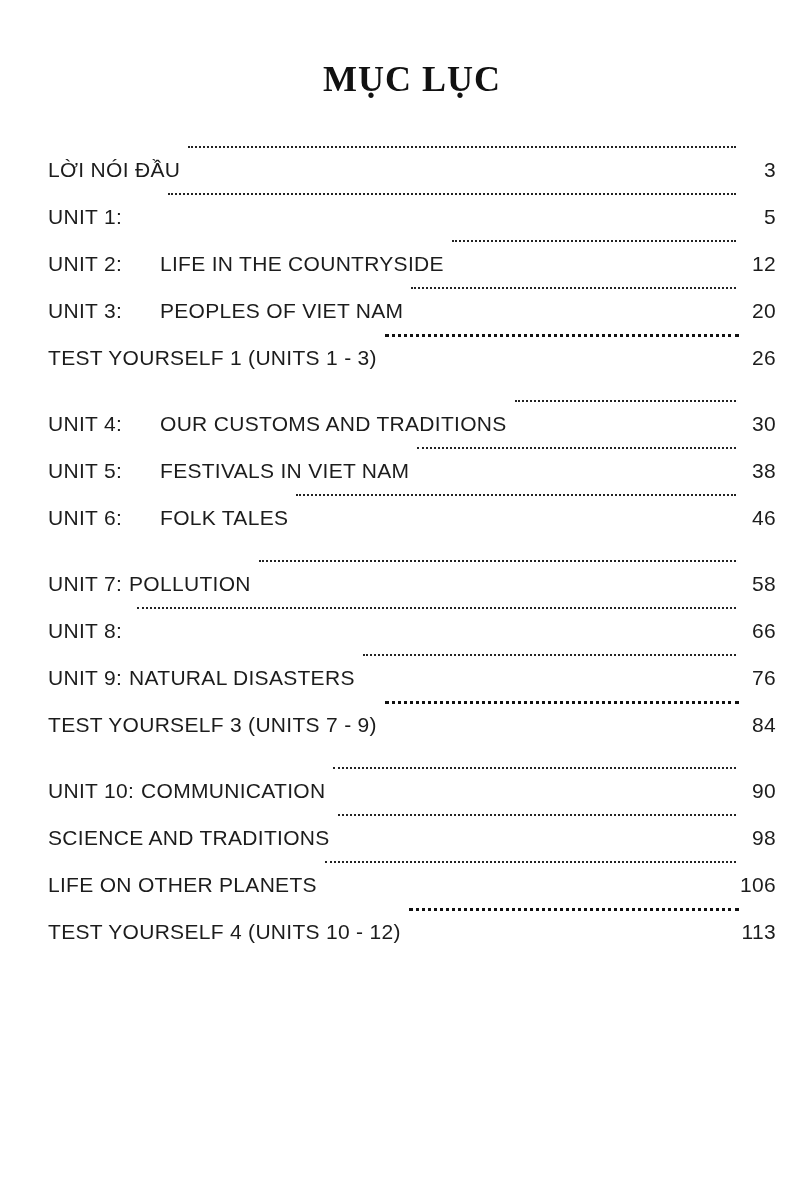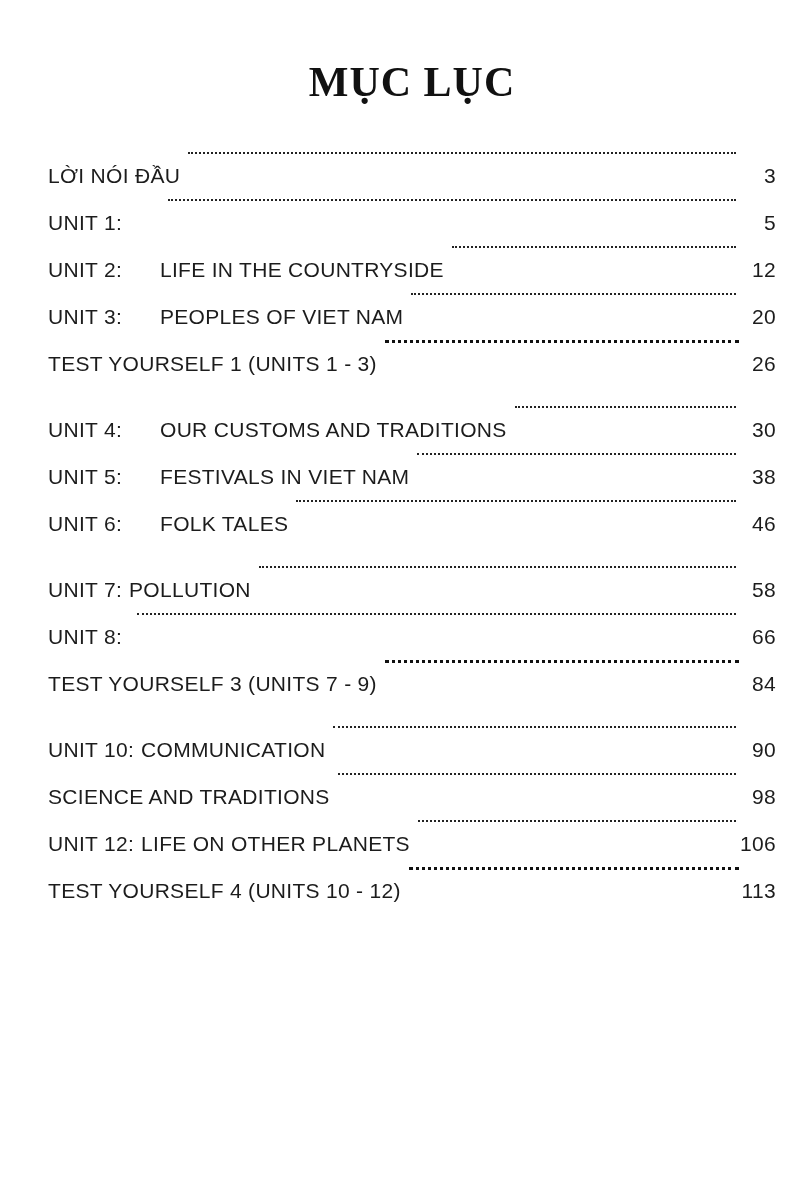--- a/index.html
+++ b/index.html
@@ -16,21 +16,21 @@
   }
   .page {
     box-sizing: border-box;
     width: 804px;
     height: 1200px;
     padding: 58px 28px 0 48px;
     background: #ffffff;
   }
   .title {
     font-family: "Liberation Serif", "DejaVu Serif", serif;
-    font-size: 42px;
+    font-size: 36px;
     font-weight: 700;
     text-align: center;
     letter-spacing: 1px;
     margin: 0 0 46px 0;
     color: #111111;
   }
   .toc-list {
     width: 100%;
   }
   .toc-row {
@@ -137,39 +137,44 @@
     <span class="prefix">UNIT 7:</span>
     <span class="entry-title">POLLUTION</span>
     <span class="leader"></span>
     <span class="pagenum">58</span>
   </div>
       <div class="toc-row">
     <span class="prefix">UNIT 8:</span>
     <span class="leader"></span>
     <span class="pagenum">66</span>
   </div>
+      <div class="toc-row">
+    <span class="prefix">UNIT 9:</span>
+    <span class="entry-title">NATURAL DISASTERS</span>
+    <span class="leader"></span>
+    <span class="pagenum">76</span>
+  </div>
       <div class="toc-row bold">
 
     <span class="entry-title">TEST YOURSELF 3 (UNITS 7 - 9)</span>
     <span class="leader"></span>
     <span class="pagenum">84</span>
   </div>
       <div class="toc-row gap">
     <span class="prefix">UNIT 10:</span>
     <span class="entry-title">COMMUNICATION</span>
     <span class="leader"></span>
     <span class="pagenum">90</span>
   </div>
       <div class="toc-row">
     <span class="entry-title">SCIENCE AND TRADITIONS</span>
     <span class="leader"></span>
     <span class="pagenum">98</span>
   </div>
       <div class="toc-row">
-    <span class="prefix">UNIT 12:</span>
     <span class="entry-title">LIFE ON OTHER PLANETS</span>
     <span class="leader"></span>
     <span class="pagenum">106</span>
   </div>
       <div class="toc-row bold">
 
     <span class="entry-title">TEST YOURSELF 4 (UNITS 10 - 12)</span>
     <span class="leader"></span>
     <span class="pagenum">113</span>
   </div>

